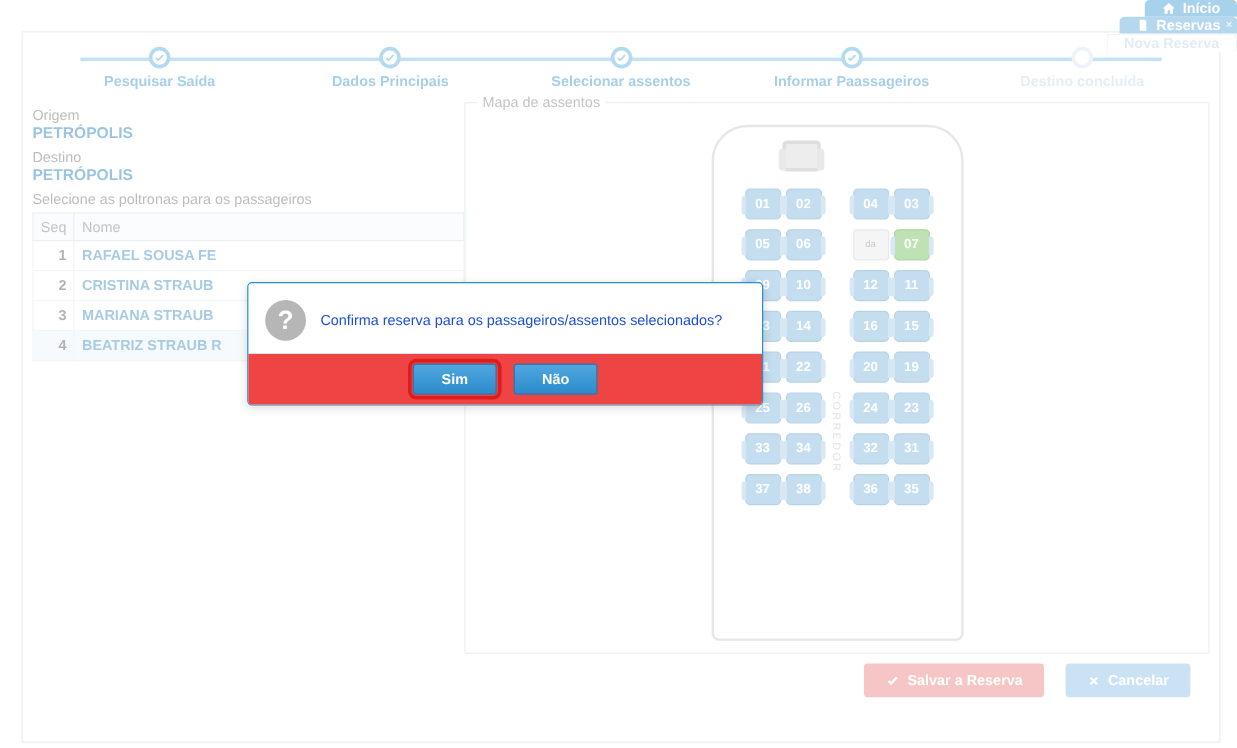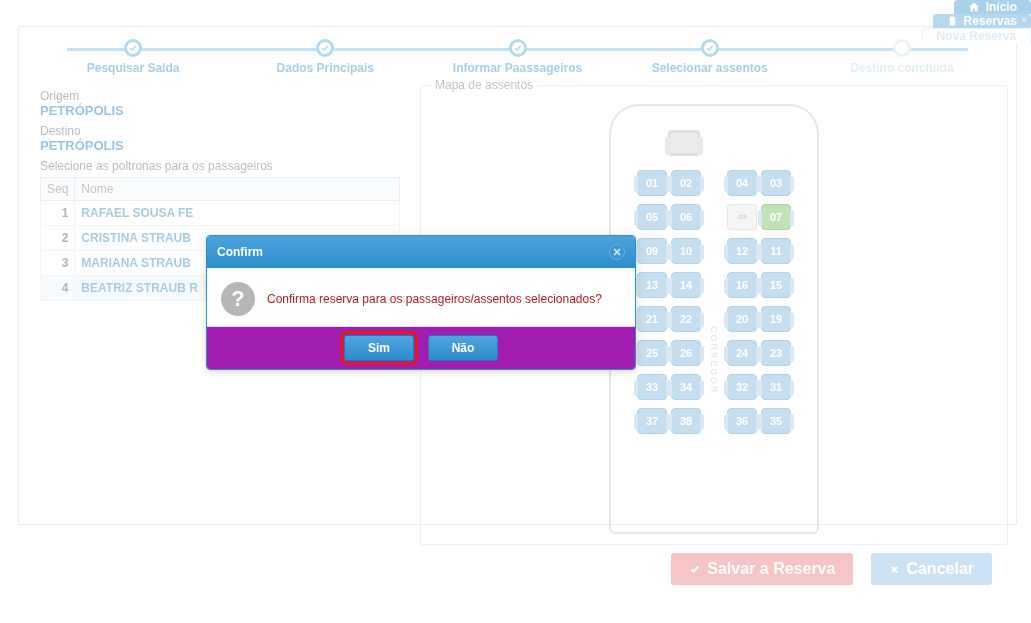--- a/index.html
+++ b/index.html
@@ -8,81 +8,81 @@
   .overlay { position: absolute; inset: 0; background: rgba(255,255,255,0.55); z-index: 50; pointer-events: none; }
 
   
   .tabs { display: flex; align-items: flex-end; height: 26px; margin-left: 14px; flex-direction: column; }
   .tab { display: flex; align-items: center; padding: 0 14px; height: 26px; border-radius: 4px 4px 0 0; font-weight: bold; color: #fff; background: #5ea9dc; margin-right: 0; position: relative; cursor: pointer; }
   .tab.home { background: #3e99d4; }
   .tab .tab-close { position: absolute; top: 1px; right: 4px; font-size: 9px; color: #cfe7f6; }
   .tab.active { background: #fff; color: #bcd4e6; border: 1px solid #d2e3ef; border-bottom: none; }
   .tab .icon { margin-right: 6px; }
 
-  .page-border { border: 1px solid #c8dae7; margin: 0 14px 0 18px; height: 499px; padding: 6px 8px 8px 8px; display: flex; flex-direction: column; }
+  .page-border { border: 1px solid #c8dae7; margin: 0 14px 0 18px; height: 593px; padding: 6px 8px 8px 8px; display: flex; flex-direction: column; }
 
   
   .stepper { display: flex; justify-content: space-between; align-items: flex-start; position: relative; margin: 6px 10px 10px 10px; }
   .stepper-line { position: absolute; top: 9px; left: 30px; right: 30px; height: 3px; background: #7ebfe7; z-index: 0; }
   .step { position: relative; z-index: 1; text-align: center; flex: 1; }
   .step .circ { width: 18px; height: 18px; border-radius: 50%; background: #fff; border: 3px solid #7ebfe7; margin: 0 auto 4px auto; display: flex; align-items: center; justify-content: center; }
   .step .circ svg { width: 10px; height: 10px; }
   .step.done .circ { border-color: #5aaede; }
   .step.last .circ { border-color: #d5e6f2; }
   .step .lbl { font-weight: bold; color: #3c94cf; font-size: 12px; }
   .step.last .lbl { color: #c4d9e9; }
 
-  .content { flex: 1; display: flex; gap: 20px; margin-left: 13px; }
+  .content { flex: 1; display: flex; gap: 0; }
   .left-col { flex: 0 0 360px; }
   .right-col { flex: 1; position: relative; }
 
   .field-lbl { color: #6b6b6b; font-size: 12px; margin-top: 4px; }
   .field-val { color: #1f7fbf; font-weight: bold; font-size: 13px; margin-bottom: 6px; }
   .hint { color: #6b6b6b; margin: 6px 0 4px 0; }
 
   table.pt { width: 100%; border-collapse: collapse; border: 1px solid #cdddea; }
   table.pt th { background: #f3f8fb; border: 1px solid #cdddea; text-align: left; padding: 4px 6px; color: #7a7a7a; font-weight: normal; }
   table.pt td { border: 1px solid #e2ecf3; padding: 5px 6px; color: #3d8cc4; font-weight: bold; }
   table.pt td.seq { color: #555; text-align: right; width: 34px; }
   table.pt tr.sel td { background: #eaf3fa; }
 
   .map-box { border: 1px solid #d0dde8; border-radius: 2px; height: 460px; margin-top: 0; position: relative; padding: 18px 10px 10px 10px; display: flex; justify-content: center; }
   .map-legend { position: absolute; top: -8px; left: 10px; background: #fff; padding: 0 4px; color: #7a7a7a; }
 
-  .bus { width: 210px; border: 2px solid #c9c9c9; border-radius: 30px 30px 6px 6px; padding: 24px 10px 10px 10px; display: flex; flex-direction: column; align-items: center; }
+  .bus { width: 210px; border: 2px solid #c9c9c9; border-radius: 30px 30px 6px 6px; padding: 11px 10px 10px 10px; display: flex; flex-direction: column; align-items: center; }
   .driver { width: 32px; height: 26px; border: 3px solid #b7b7b7; border-radius: 4px; background: #d8d8d8; margin-bottom: 14px; margin-left: -60px; position: relative; }
   .driver::before { content: ""; position: absolute; left: -6px; top: 4px; width: 6px; height: 18px; background: #cfcfcf; border-radius: 3px 0 0 3px; }
   .driver::after { content: ""; position: absolute; right: -6px; top: 4px; width: 6px; height: 18px; background: #cfcfcf; border-radius: 0 3px 3px 0; }
 
   .rows { display: flex; flex-direction: column; gap: 8px; width: 100%; }
   .srow { display: flex; justify-content: center; gap: 4px; position: relative; }
   .pair { display: flex; gap: 4px; }
   .aisle { width: 18px; display: flex; align-items: center; justify-content: center; color: #b9b9b9; font-size: 9px; }
   .seat { width: 30px; height: 26px; border-radius: 4px; background: #7eb6db; color: #fff; font-weight: bold; font-size: 11px; display: flex; align-items: center; justify-content: center; position: relative; cursor: pointer; border: 1px solid #5c9dc9; }
   .seat::before { content: ""; position: absolute; left: -4px; top: 5px; width: 4px; height: 16px; background: #a7cbe5; border-radius: 3px 0 0 3px; }
   .seat::after { content: ""; position: absolute; right: -4px; top: 5px; width: 4px; height: 16px; background: #a7cbe5; border-radius: 0 3px 3px 0; }
   .seat.sel { background: #6fbf5a; border-color: #4fa13b; }
   .door { width: 30px; height: 26px; background: #e8e8e8; border: 1px solid #cfcfcf; border-radius: 3px; font-size: 8px; color: #888; display:flex; align-items:center; justify-content:center; text-align:center; line-height:1; }
 
   .corredor { position: absolute; top: 100px; bottom: 10px; left: 50%; transform: translateX(-50%); width: 12px; display: flex; flex-direction: column; align-items: center; justify-content: center; color: #c0c0c0; font-size: 9px; letter-spacing: 2px; pointer-events:none; }
   .corredor span { writing-mode: vertical-rl; }
 
   .footer-btns { display: flex; justify-content: flex-end; gap: 18px; padding: 8px 16px 0 0; }
-  .btn { padding: 7px 18px; border-radius: 3px; color: #fff; font-weight: bold; display: flex; align-items: center; gap: 6px; cursor: pointer; border: none; font-size: 16px; }
+  .btn { padding: 7px 18px; border-radius: 3px; color: #fff; font-weight: bold; display: flex; align-items: center; gap: 6px; cursor: pointer; border: none; font-size: 12px; }
   .btn-primary { background: #ec7f7f; }
   .btn-cancel { background: #8dbfe6; }
 
   
   .dialog { position: absolute; left: 206px; top: 235px; width: 430px; background: #fff; border: 1px solid #2a8fce; border-radius: 4px; z-index: 100; box-shadow: 0 2px 8px rgba(0,0,0,0.15); }
   .dlg-hd { background: linear-gradient(#4ca4dd, #2c8ccd); color: #fff; font-weight: bold; padding: 8px 10px; border-radius: 3px 3px 0 0; display: flex; justify-content: space-between; align-items: center; }
   .dlg-close { width: 16px; height: 16px; border-radius: 50%; background: #3b95cf; color: #cfe7f6; display:flex; align-items:center; justify-content:center; font-size:11px; cursor:pointer; border: 1px solid #69b2e0; }
   .dlg-body { padding: 14px 14px 10px 14px; display: flex; align-items: center; gap: 12px; }
   .qmark { width: 34px; height: 34px; border-radius: 50%; background: #b6b6b6; color: #fff; font-size: 22px; font-weight: bold; display:flex; align-items:center; justify-content:center; flex-shrink:0; }
-  .dlg-msg { color: #b91c1c; font-size: 12px; }
-  .dlg-ft { background: #a21caf; padding: 8px; display: flex; justify-content: center; gap: 14px; border-top: 1px solid #d4e4f0; border-radius: 0 0 3px 3px; }
+  .dlg-msg { color: #1d4ed8; font-size: 12px; }
+  .dlg-ft { background: #ef4444; padding: 8px; display: flex; justify-content: center; gap: 14px; border-top: 1px solid #d4e4f0; border-radius: 0 0 3px 3px; }
   .dlg-btn { min-width: 70px; padding: 5px 18px; background: linear-gradient(#4fa7df, #2b8bcc); color: #fff; border: 1px solid #1f7ab9; border-radius: 3px; font-weight: bold; font-size: 12px; cursor: pointer; }
   .highlight-ring { outline: 3px solid #e11b1b; outline-offset: 1px; }
 
   .home-icon, .file-icon, .check-icon, .x-icon { display:inline-flex; }
 </style>
 </head>
 <body>
 
 <div class="tabs">
   <div class="tab home">
@@ -125,29 +125,29 @@
           </svg>
         </div>
       <div class="lbl">Dados Principais</div>
     </div>
     <div class="step done">
       <div class="circ">
           <svg viewBox="0 0 24 24" fill="none" stroke="#5aaede" stroke-width="4">
             <path d="M5 13l4 4 10-10"></path>
           </svg>
         </div>
-      <div class="lbl">Informar Paassageiros</div>
+      <div class="lbl">Selecionar assentos</div>
     </div>
     <div class="step done">
       <div class="circ">
           <svg viewBox="0 0 24 24" fill="none" stroke="#5aaede" stroke-width="4">
             <path d="M5 13l4 4 10-10"></path>
           </svg>
         </div>
-      <div class="lbl">Selecionar assentos</div>
+      <div class="lbl">Informar Paassageiros</div>
     </div>
     <div class="step last">
       <div class="circ"></div>
       <div class="lbl">Destino concluída</div>
     </div>
   </div>
 
   <div class="content">
     <div class="left-col">
       <div class="field-lbl">Origem</div>
@@ -301,24 +301,20 @@
           <span>Cancelar</span>
         </button>
       </div>
     </div>
   </div>
 </div>
 
 <div class="overlay"></div>
 
 <div class="dialog">
-  <div class="dlg-hd">
-    <span>Confirm</span>
-    <span class="dlg-close">✕</span>
-  </div>
   <div class="dlg-body">
     <div class="qmark">?</div>
     <div class="dlg-msg">Confirma reserva para os passageiros/assentos selecionados?</div>
   </div>
   <div class="dlg-ft">
     <button class="dlg-btn highlight-ring">Sim</button>
     <button class="dlg-btn">Não</button>
   </div>
 </div>
 

